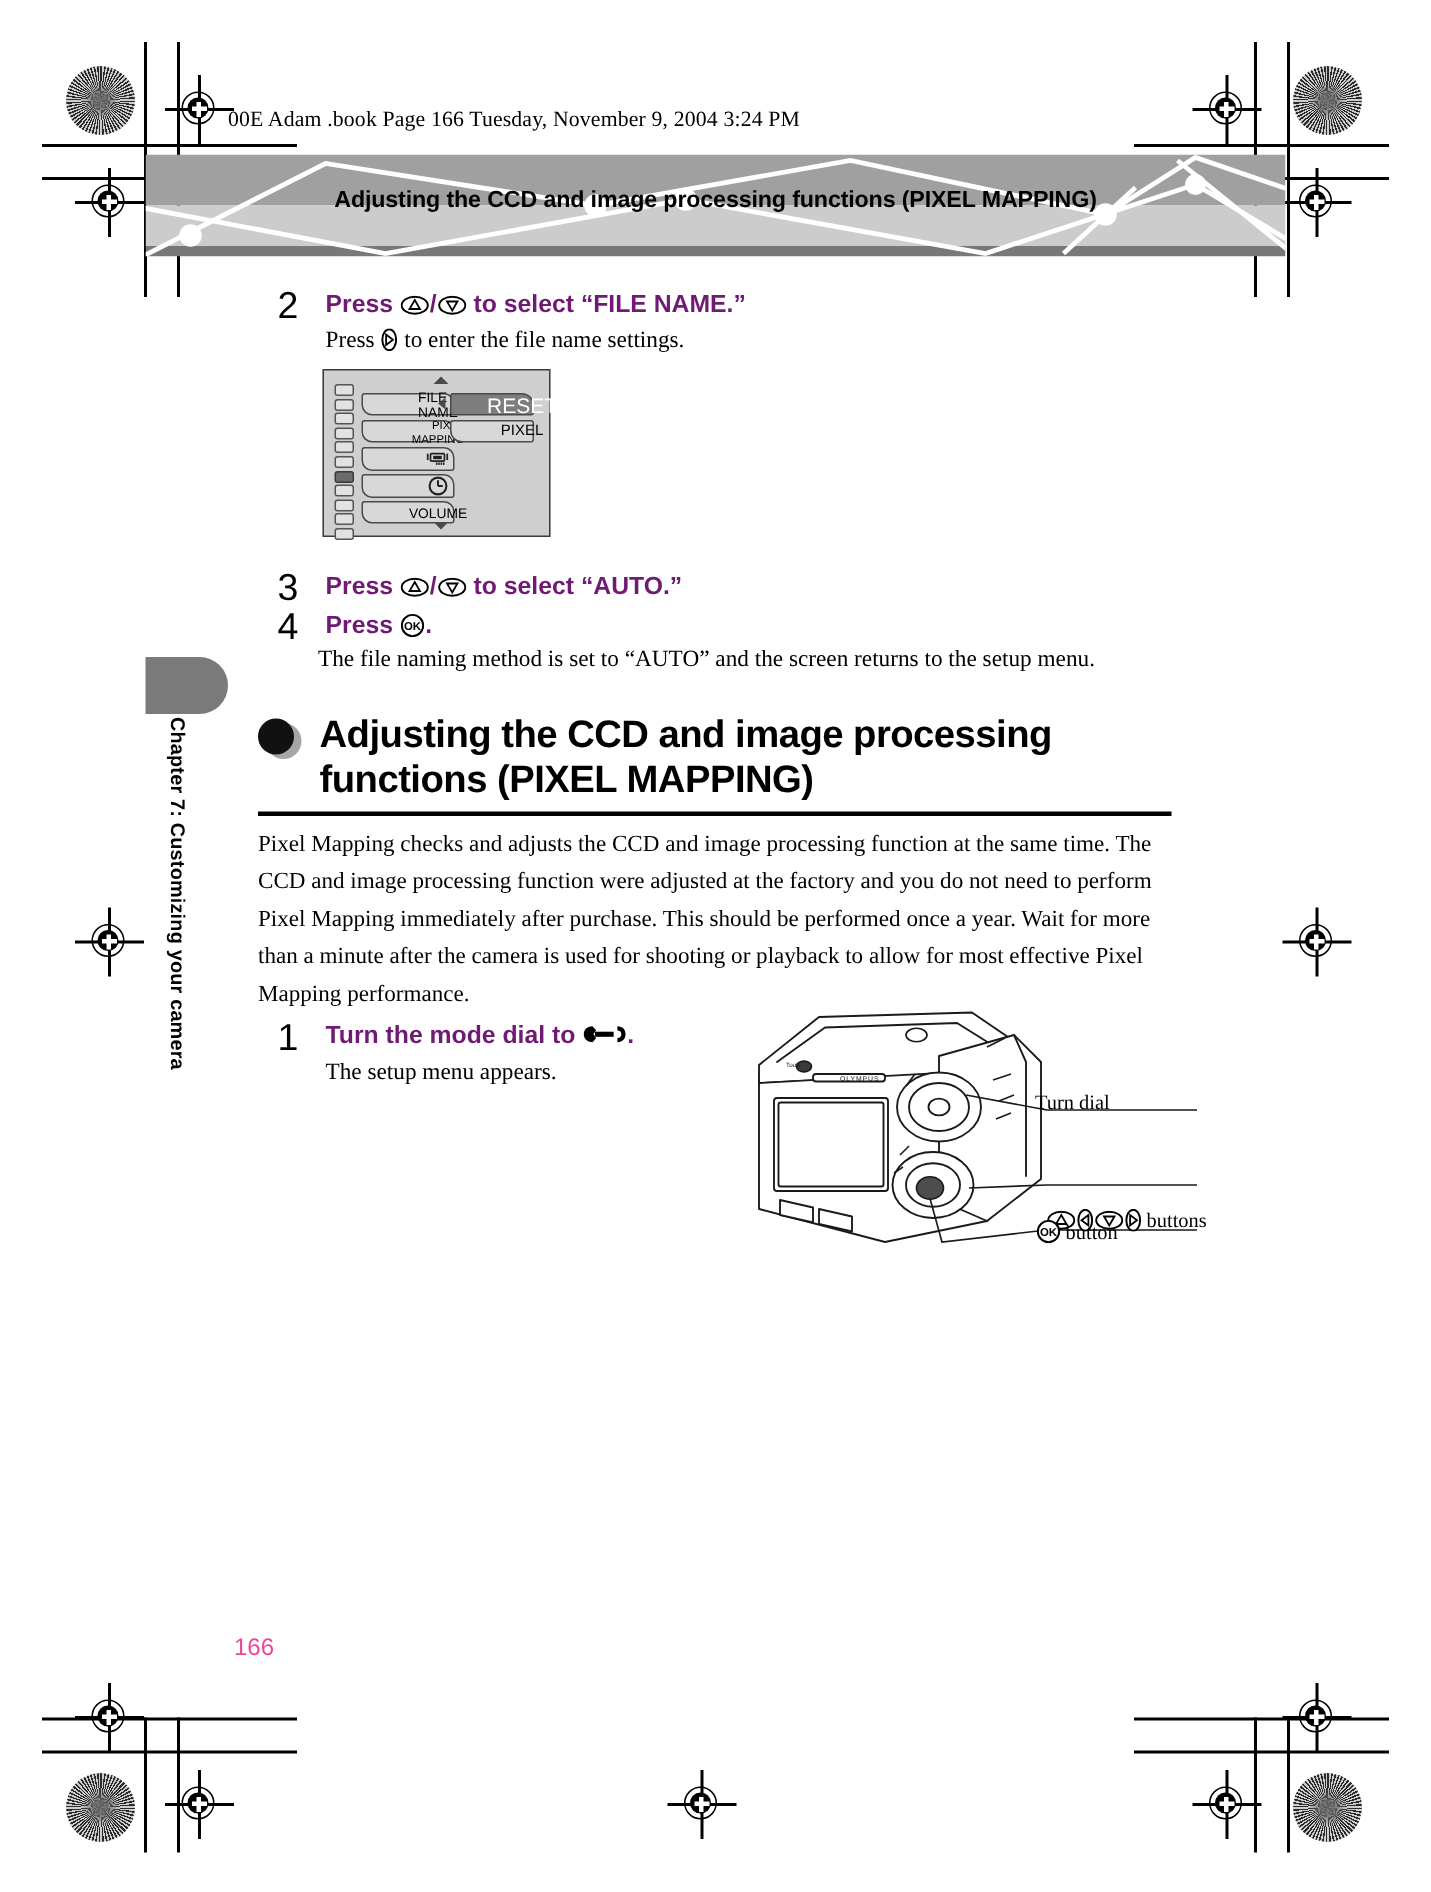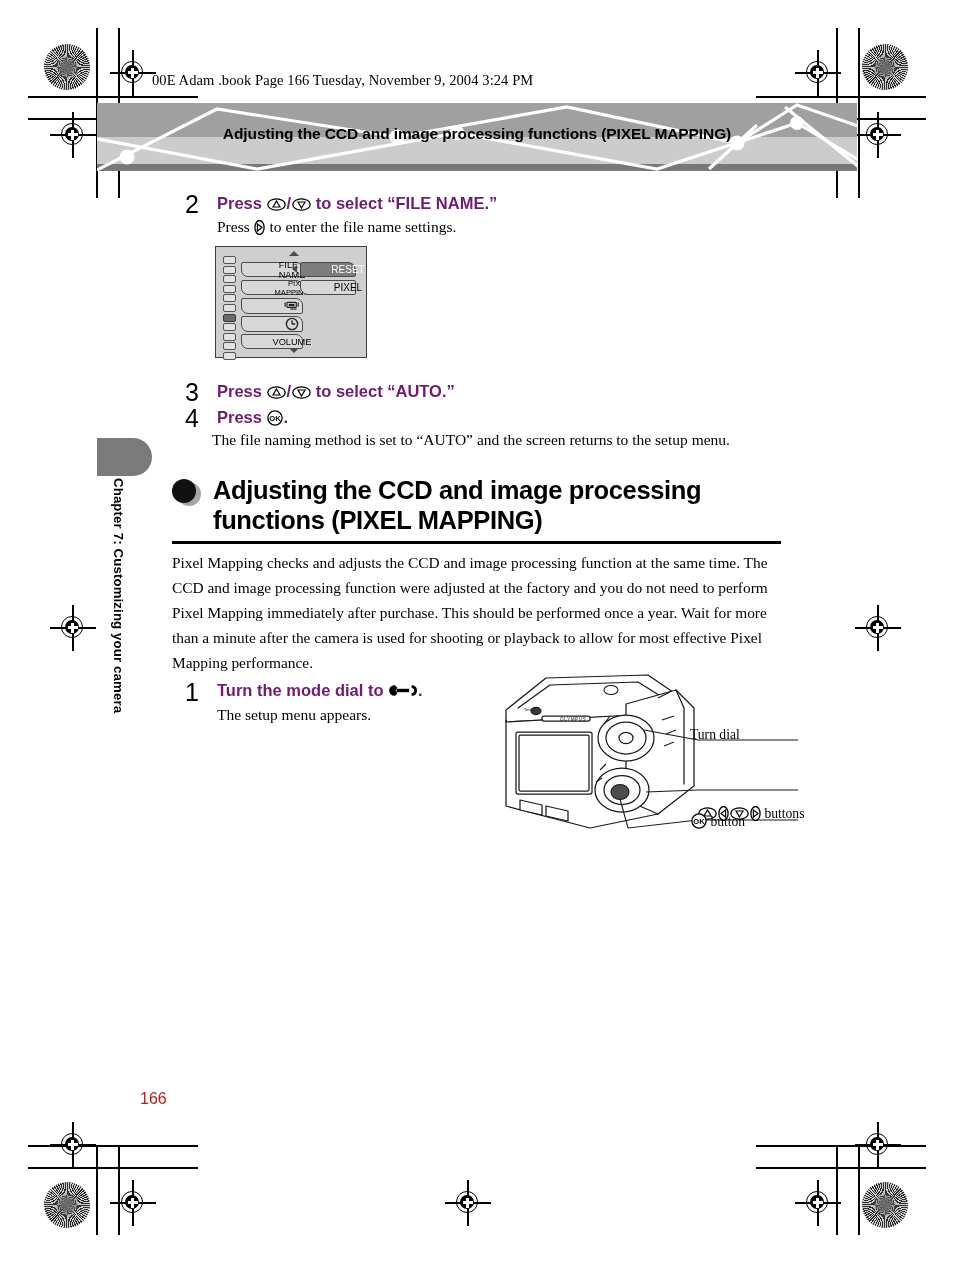--- a/index.html
+++ b/index.html
@@ -115,22 +115,22 @@
   }
 
   
   .camfig{position:absolute;left:498px;top:668px;width:310px;height:180px;}
   .calabel{
     position:absolute;font-family:"Liberation Serif", serif;font-size:13.6px;color:#000;white-space:nowrap;
   }
 
   
   .pagenum{
-    position:absolute;left:140px;top:1090px;
-    font-family:"Liberation Sans", sans-serif;font-size:16px;color:#b91c1c;
+    position:absolute;left:156px;top:1090px;
+    font-family:"Liberation Sans", sans-serif;font-size:16px;color:#ec4899;
   }
 </style>
 </head>
 <body>
 
 <div>
 
   <div class="cropline" style="left:28px;top:96px;width:170px;height:1.6px;"></div>
   <div class="cropline" style="left:28px;top:118px;width:170px;height:1.6px;"></div>
   <div class="cropline" style="left:96px;top:28px;width:1.6px;height:170px;"></div>
@@ -329,21 +329,21 @@
       <svg width="14" height="14" viewBox="0 0 14 14">
         <circle cx="7" cy="7" r="5.6" fill="none" stroke="#222" stroke-width="1.4"></circle>
         <path d="M7 7 L7 3.2 M7 7 L10.2 7" stroke="#222" stroke-width="1.3" fill="none"></path>
       </svg>
     </div>
 
     <div class="menuitem" style="left:25px;top:87px;width:62px;height:15px;font-size:9.2px;border-radius:2px 7px 2px 7px;">VOLUME</div>
 
     <div class="caret arrowrt"></div>
 
-    <div class="menuitem sel" style="left:84px;top:15px;width:56px;height:15px;font-size:10px;border-radius:2px 8px 2px 2px;">RESET</div>
+    <div class="menuitem sel" style="left:84px;top:15px;width:56px;height:15px;font-size:14px;border-radius:2px 8px 2px 2px;">RESET</div>
     <div class="menuitem" style="left:84px;top:33px;width:56px;height:15px;font-size:10px;border-radius:2px 2px 2px 8px;">PIXEL</div>
   </div>
 </div>
 
 <div class="stepnum" style="left:185px;top:380px;">3</div>
 <div class="stephead" style="left:217px;top:382px;">
   <span>Press </span><svg class="padicon" viewBox="0 0 19 13">
       <ellipse cx="9.5" cy="6.5" rx="8.7" ry="5.7" fill="#fff" stroke="#000" stroke-width="1.3"></ellipse>
       <path d="M9.5 3 L13 9 L6 9 Z" fill="none" stroke="#000" stroke-width="1.2"></path>
     </svg><span>/</span><svg class="padicon" viewBox="0 0 19 13">

